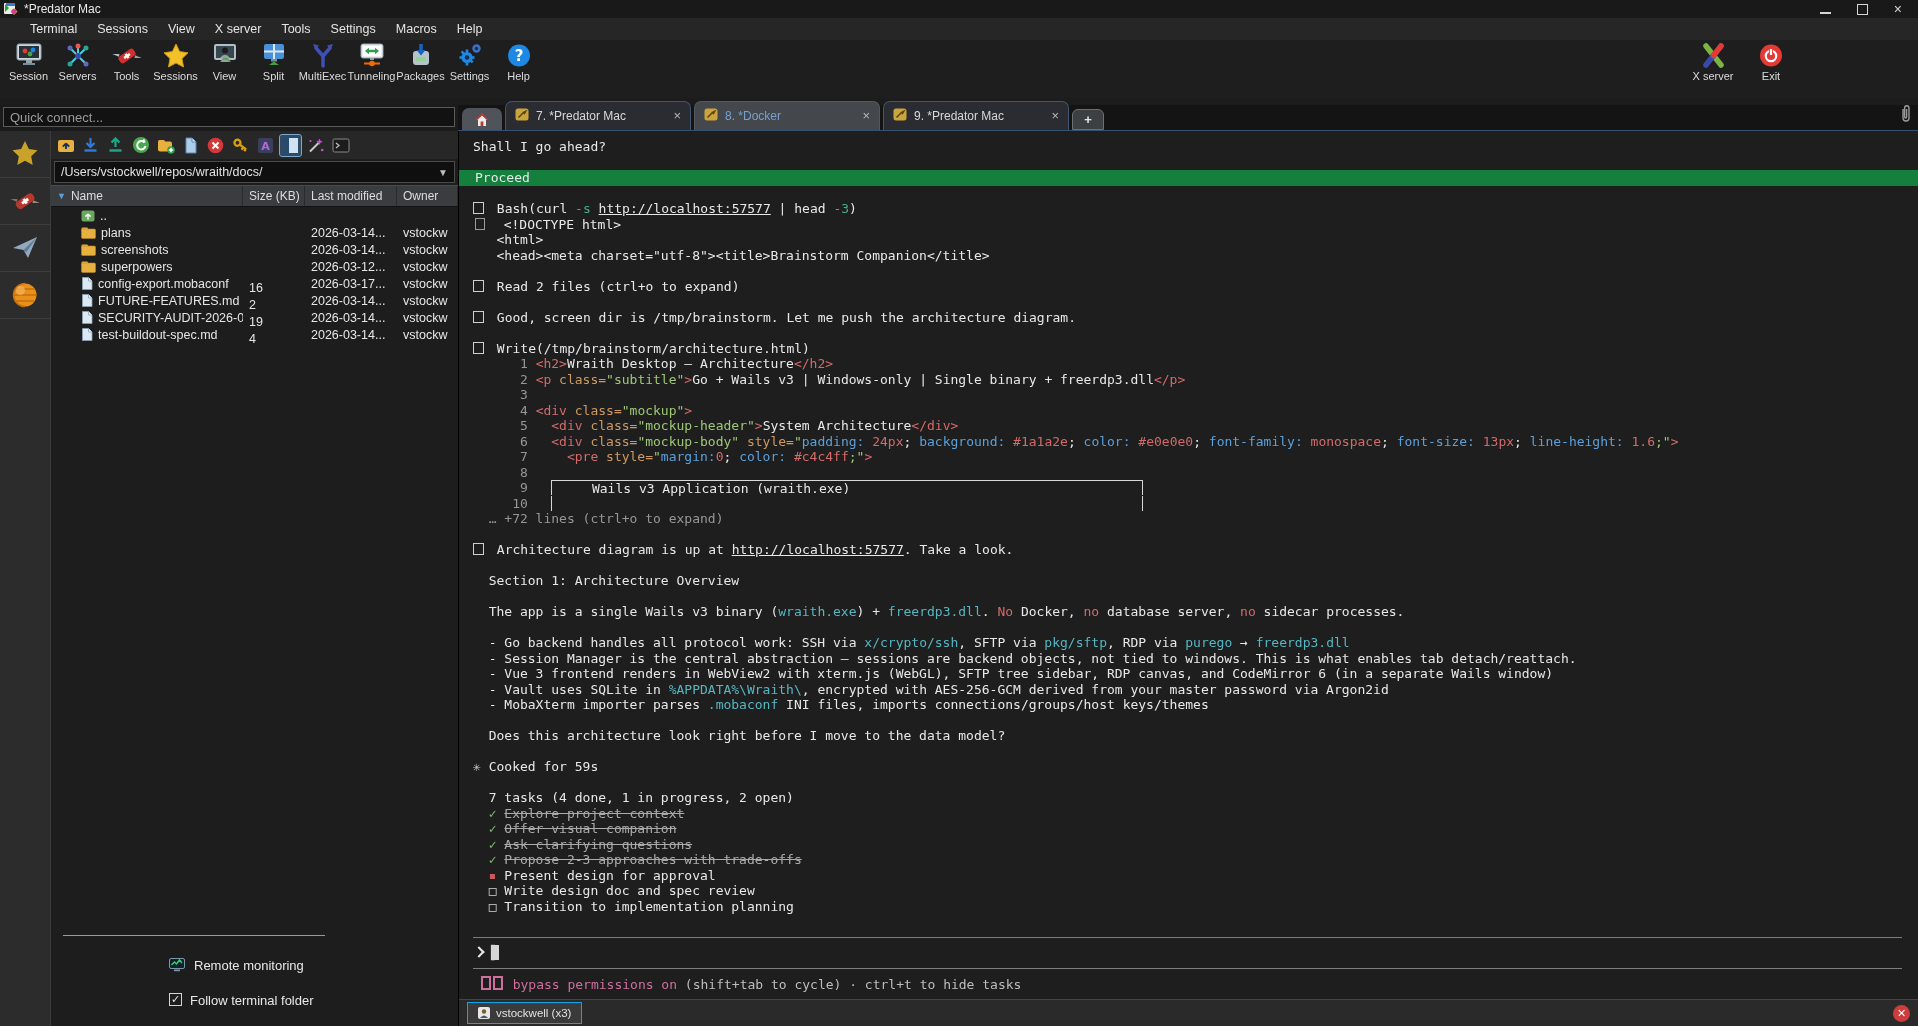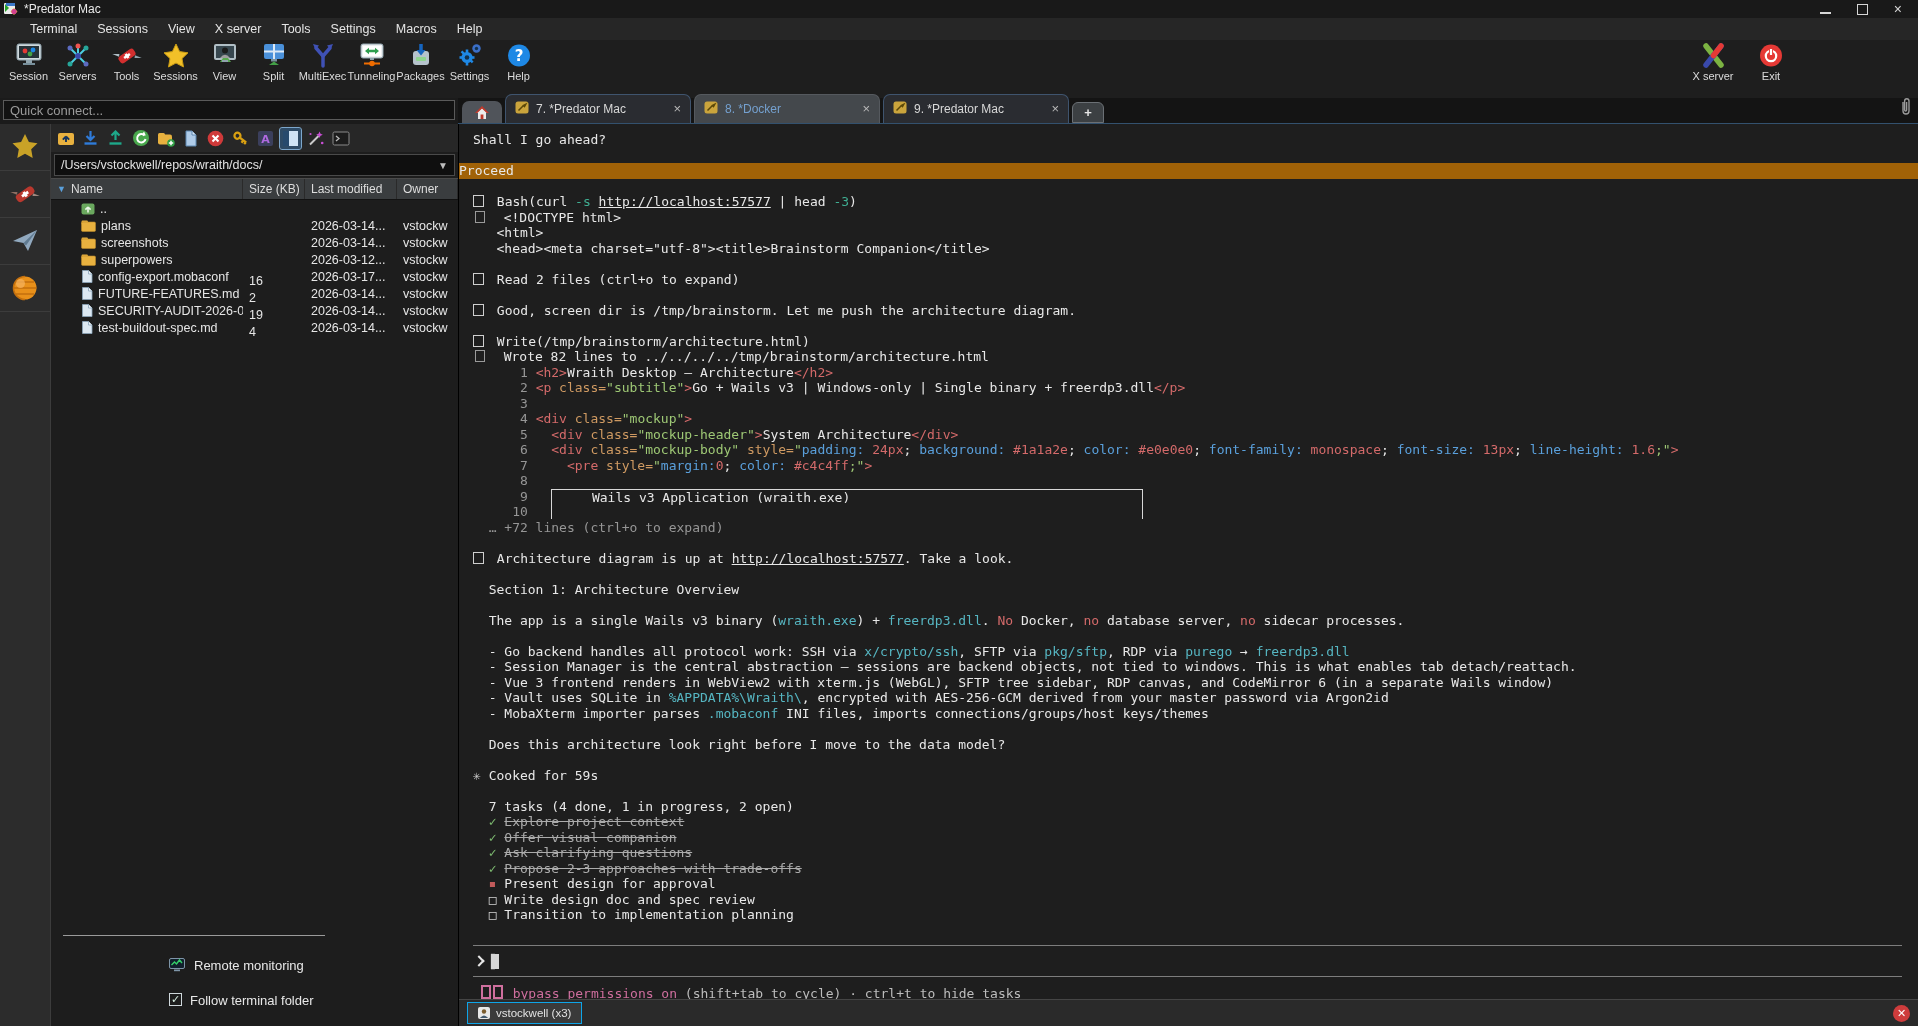--- a/index.html
+++ b/index.html
@@ -17,21 +17,21 @@
   .menu-item{color:#e4e4e4;font-size:12.5px;padding:0 10px;}
   
   .toolbar{height:56px;background:#1e1e1e;display:flex;align-items:flex-start;padding:2px 0 0 4px;flex:none;}
   #tb-left{display:flex;}
   #tb-right{margin-left:auto;display:flex;padding-right:118px;}
   .tbtn{width:49px;display:flex;flex-direction:column;align-items:center;gap:1px;}
   #tb-right .tbtn{width:58px;}
   .ticon{height:27px;display:flex;align-items:center;justify-content:center;}
   .tlabel{color:#dcdcdc;font-size:11px;white-space:nowrap;}
   
-  .connect-row{height:26px;background:#141414;display:flex;flex:none;}
+  .connect-row{height:26px;background:#141414;display:flex;flex:none;margin-top:7px;}
   .qc-wrap{width:458px;flex:none;padding:2px 3px;box-sizing:border-box;background:#1b1b1b;}
   .qc-input{width:100%;height:20px;box-sizing:border-box;background:#121212;border:1px solid #5a5a5a;
             color:#cfcfcf;font-size:13px;padding:0 6px;font-family:"Liberation Sans",sans-serif;}
   .qc-input::placeholder{color:#9a9a9a;}
   .tabbar{flex:1;display:flex;align-items:flex-end;gap:3px;padding-left:4px;border-bottom:1px solid #33516e;min-width:0;}
   .home-tab{width:40px;height:22px;background:#50545a;border-radius:7px 7px 0 0;display:flex;align-items:center;justify-content:center;flex:none;}
   .tab{height:22px;min-width:186px;background:#2a2c31;border:1px solid #3f546e;border-bottom:none;
        border-radius:7px 7px 0 0;display:flex;align-items:center;gap:7px;padding:14px 9px;box-sizing:border-box;}
   .tab-hl{background:#44484c;border-color:#55595e;}
   .tab-label{color:#d8d8d8;font-size:12px;white-space:nowrap;flex:1;}
@@ -66,21 +66,21 @@
   .side-bottom{flex:none;padding:0 0 14px 0;}
   .side-sep{border-top:1px solid #9a9a9a;width:262px;margin:0 0 22px 12px;}
   .side-check{display:flex;align-items:flex-start;gap:8px;margin:0 0 20px 118px;color:#e8e8e8;font-size:13px;}
   .cb{width:13px;height:13px;border:1px solid #cfd8dc;display:flex;align-items:center;justify-content:center;
       color:#d7efe2;font-size:11px;box-sizing:border-box;}
   
   .terminal{flex:1;background:#1e1e1e;display:flex;flex-direction:column;min-width:0;}
   .term-body{flex:1;padding:8px 0 0 14px;font-family:"DejaVu Sans Mono",monospace;font-size:13px;
              line-height:15.5px;overflow:hidden;}
   .term-line{white-space:pre;height:15.5px;}
-  .term-line.tbar{background:#a16207;margin-left:-14px;}
+  .term-line.tbar{background:#15803d;margin-left:-14px;padding-left:16px;}
   .term-line.trule{position:relative;}
   .term-line.trule::after{content:"";position:absolute;left:0;right:16px;top:7px;border-top:1px solid #7d7d7d;}
   .tc-f{color:#e8e8e8;} .tc-d{color:#969696;} .tc-m{color:#bdbdbd;}
   .tc-p{color:#cf6f9e;} .tc-g{color:#3fae92;} .tc-c{color:#56b6c2;}
   .tc-r{color:#d46a6a;} .tc-o{color:#cf9a62;} .tc-s{color:#9ec875;}
   .tc-b{color:#5aa0dc;} .tc-u{color:#e8e8e8;text-decoration:underline;}
   .tc-k{color:#ababab;text-decoration:line-through;}
   .tc-chk{color:#7cb96f;} .tc-sq{color:#c25b5b;} .tc-osq{color:#d2d2d2;} .tc-st{color:#cdcdcd;}
   .tc-cur{background:#d6d6d6;color:#d6d6d6;}
   .tc-gb,.tc-lb,.tc-pb{font-size:0;}
@@ -631,21 +631,20 @@
           <div class="term-line"><span class="tc-gb">⏺</span><span class="tc-f"> Bash(curl </span><span class="tc-g">-s</span><span class="tc-f"> </span><span class="tc-u">http://localhost:57577</span><span class="tc-f"> | head </span><span class="tc-g">-3</span><span class="tc-f">)</span></div>
           <div class="term-line"><span class="tc-lb">⎿</span><span class="tc-f">  &lt;!DOCTYPE html&gt;</span></div>
           <div class="term-line"><span class="tc-f">   &lt;html&gt;</span></div>
           <div class="term-line"><span class="tc-f">   &lt;head&gt;&lt;meta charset="utf-8"&gt;&lt;title&gt;Brainstorm Companion&lt;/title&gt;</span></div>
           <div class="term-line"></div>
           <div class="term-line"><span class="tc-gb">⏺</span><span class="tc-f"> Read 2 files (ctrl+o to expand)</span></div>
           <div class="term-line"></div>
           <div class="term-line"><span class="tc-gb">⏺</span><span class="tc-f"> Good, screen dir is /tmp/brainstorm. Let me push the architecture diagram.</span></div>
           <div class="term-line"></div>
           <div class="term-line"><span class="tc-gb">⏺</span><span class="tc-f"> Write(/tmp/brainstorm/architecture.html)</span></div>
-          <div class="term-line"><span class="tc-lb">⎿</span><span class="tc-f">  Wrote 82 lines to ../../../../tmp/brainstorm/architecture.html</span></div>
           <div class="term-line"><span class="tc-d">      1 </span><span class="tc-r">&lt;h2&gt;</span><span class="tc-f">Wraith Desktop — Architecture</span><span class="tc-r">&lt;/h2&gt;</span></div>
           <div class="term-line"><span class="tc-d">      2 </span><span class="tc-r">&lt;p</span><span class="tc-o"> class=</span><span class="tc-s">"subtitle"</span><span class="tc-r">&gt;</span><span class="tc-f">Go + Wails v3 | Windows-only | Single binary + freerdp3.dll</span><span class="tc-r">&lt;/p&gt;</span></div>
           <div class="term-line"><span class="tc-d">      3</span></div>
           <div class="term-line"><span class="tc-d">      4 </span><span class="tc-r">&lt;div</span><span class="tc-o"> class=</span><span class="tc-s">"mockup"</span><span class="tc-r">&gt;</span></div>
           <div class="term-line"><span class="tc-d">      5   </span><span class="tc-r">&lt;div</span><span class="tc-o"> class=</span><span class="tc-s">"mockup-header"</span><span class="tc-r">&gt;</span><span class="tc-f">System Architecture</span><span class="tc-r">&lt;/div&gt;</span></div>
           <div class="term-line"><span class="tc-d">      6   </span><span class="tc-r">&lt;div</span><span class="tc-o"> class=</span><span class="tc-s">"mockup-body"</span><span class="tc-o"> style=</span><span class="tc-s">"</span><span class="tc-b">padding:</span><span class="tc-f"> </span><span class="tc-r">24px</span><span class="tc-f">; </span><span class="tc-b">background:</span><span class="tc-f"> </span><span class="tc-r">#1a1a2e</span><span class="tc-f">; </span><span class="tc-b">color:</span><span class="tc-f"> </span><span class="tc-r">#e0e0e0</span><span class="tc-f">; </span><span class="tc-b">font-family:</span><span class="tc-f"> </span><span class="tc-r">monospace</span><span class="tc-f">; </span><span class="tc-b">font-size:</span><span class="tc-f"> </span><span class="tc-r">13px</span><span class="tc-f">; </span><span class="tc-b">line-height:</span><span class="tc-f"> </span><span class="tc-r">1.6</span><span class="tc-s">;"</span><span class="tc-r">&gt;</span></div>
           <div class="term-line"><span class="tc-d">      7     </span><span class="tc-r">&lt;pre</span><span class="tc-o"> style=</span><span class="tc-s">"</span><span class="tc-b">margin:</span><span class="tc-r">0</span><span class="tc-f">; </span><span class="tc-b">color:</span><span class="tc-f"> </span><span class="tc-r">#c4c4ff</span><span class="tc-s">;"</span><span class="tc-r">&gt;</span></div>
           <div class="term-line"><span class="tc-d">      8</span></div>
           <div class="term-line"><span class="tc-d">      9   </span><span class="bx bx1"><span class="tc-f">  Wails v3 Application (wraith.exe)</span></span></div>
           <div class="term-line"><span class="tc-d">     10   </span><span class="bx bx2"></span></div>

